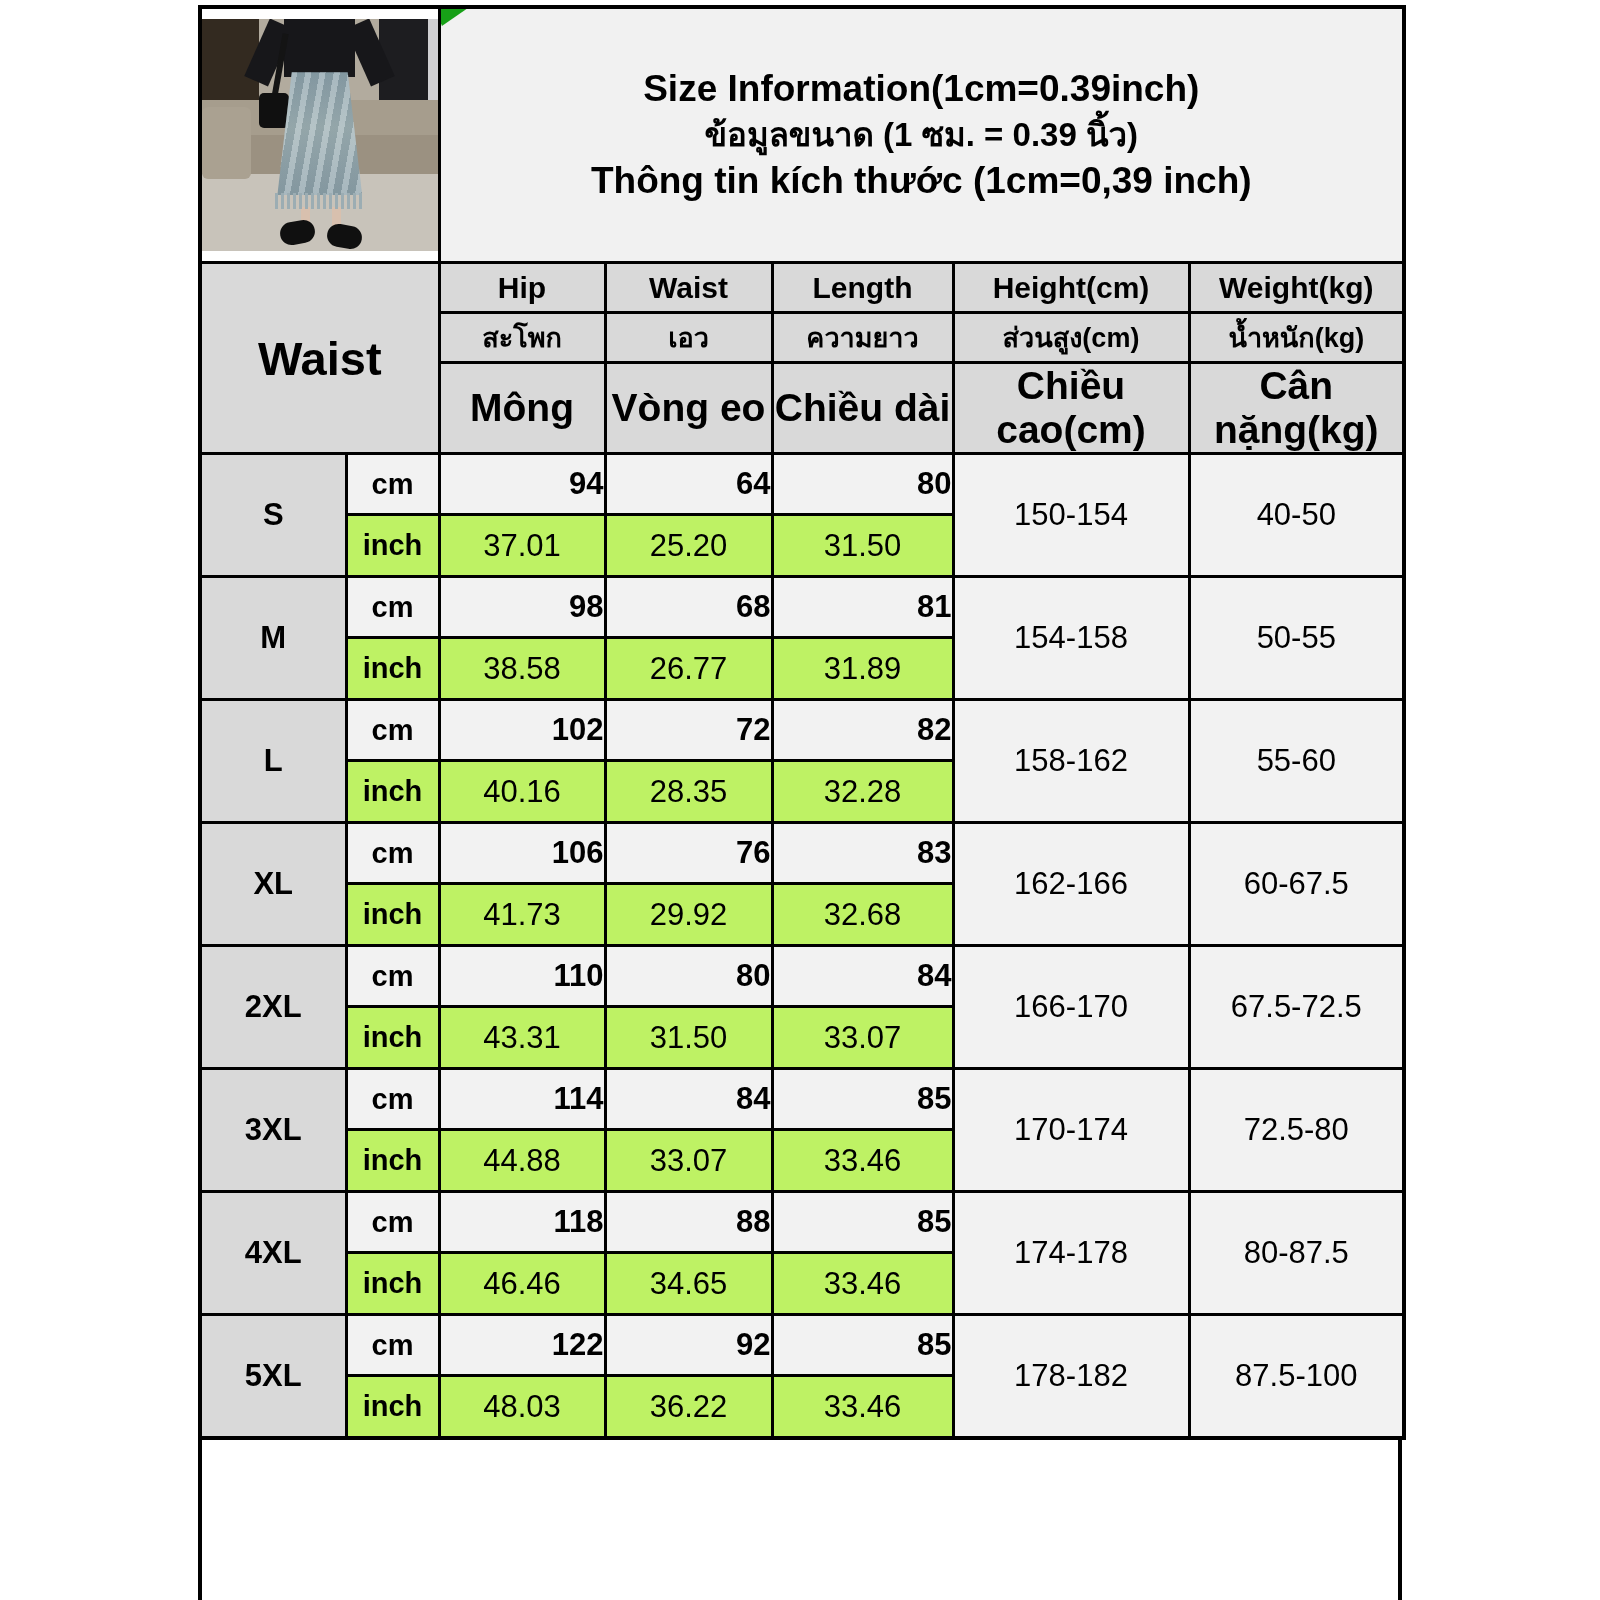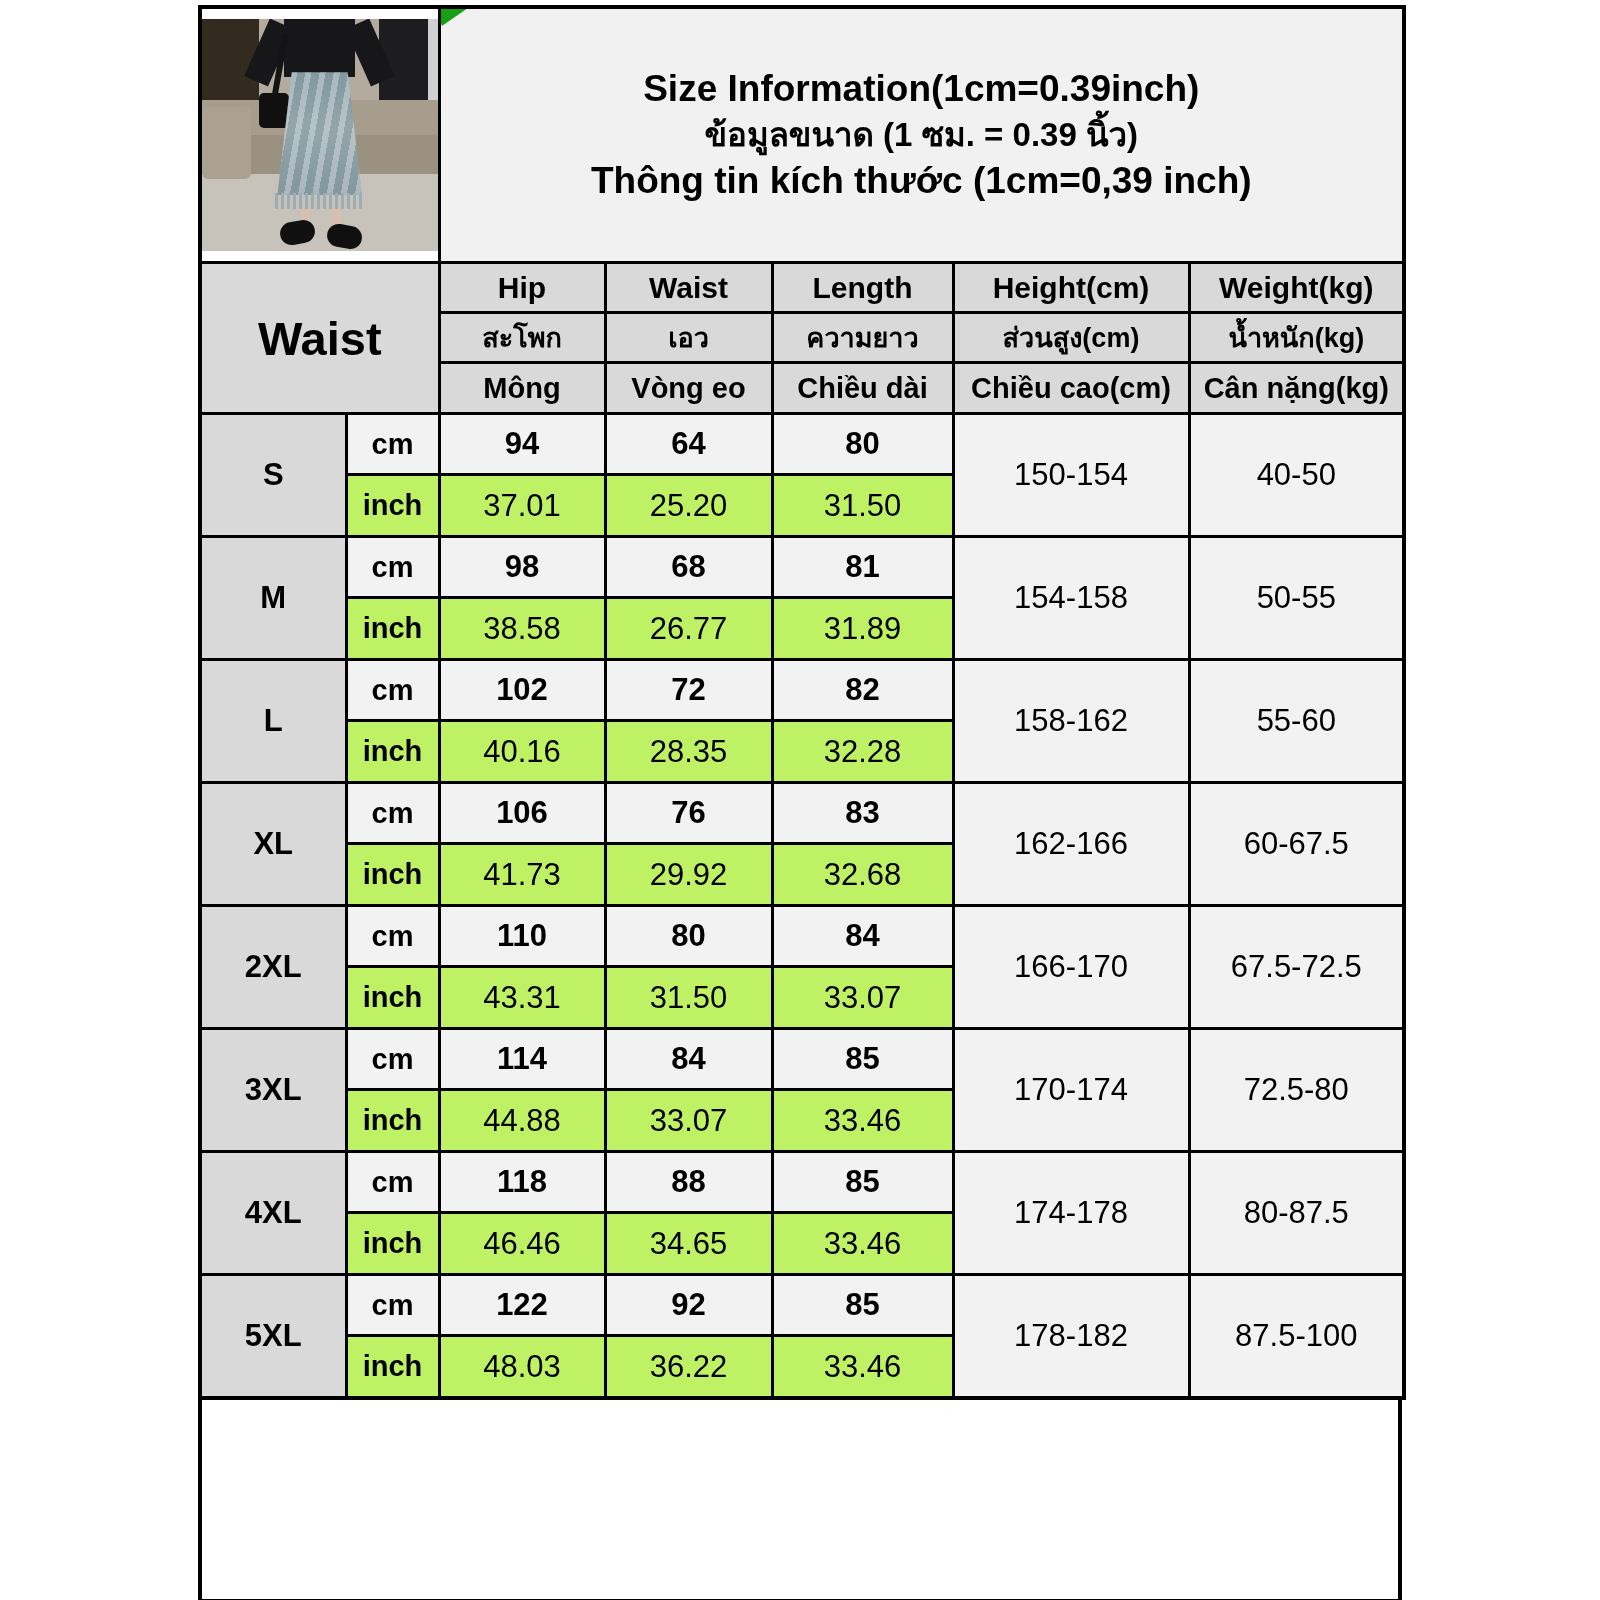--- a/index.html
+++ b/index.html
@@ -49,40 +49,40 @@
     clip-path: polygon(0 0, 100% 0, 18% 100%);
   }
   .title-line-en { font-size: 37px; font-weight: bold; line-height: 1.3; }
   .title-line-th { font-size: 33px; font-weight: bold; line-height: 1.35; }
   .title-line-vi { font-size: 37px; font-weight: bold; line-height: 1.3; }
 
   
   .hdr { background: #d9d9d9; font-weight: bold; margin-left: 24px; }
   .hdr-en { font-size: 30px; height: 50px; }
   .hdr-th { font-size: 27px; height: 50px; }
-  .hdr-vi { font-size: 29px; height: 51px; }
+  .hdr-vi { font-size: 39px; height: 51px; }
   .size-big {
     background: #d9d9d9;
     font-size: 47px;
     font-weight: bold;
   }
 
   
   .c-size {
     background: #d9d9d9;
     font-size: 31px;
     font-weight: bold;
   }
   .c-unit { font-size: 29px; font-weight: bold; }
   .row-cm td { height: 58px; }
   .row-inch td { height: 59px; }
   .row-cm .c-unit, .row-cm .c-val { background: #f2f2f2; }
   .row-inch .c-unit, .row-inch .c-val { background: #bef264; }
   .c-val { font-size: 31px; }
-  .row-cm .c-val { font-weight: bold; }
+  .row-cm .c-val { font-weight: bold; text-align: right; }
   .row-inch .c-val { font-weight: normal; }
   .c-range {
     background: #f2f2f2;
     font-size: 31px;
     font-weight: normal;
   }
   .grp td { border-top-width: 4px; }
 
   
   .attention-box {

